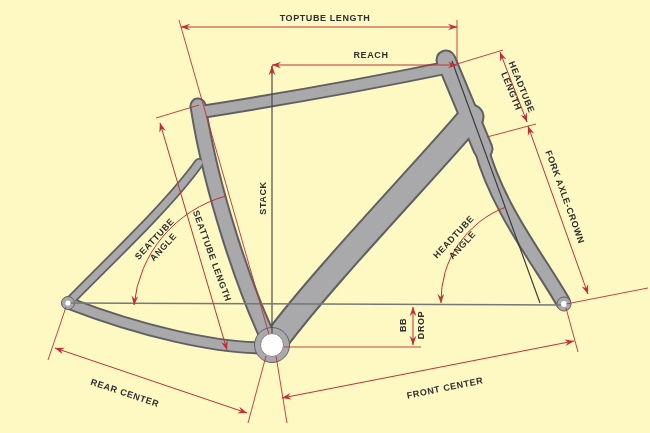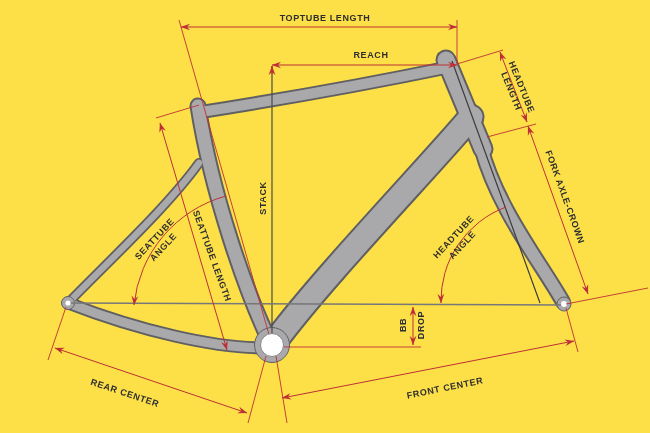--- a/index.html
+++ b/index.html
@@ -1,16 +1,16 @@
 <!DOCTYPE html>
 <html><head>
 <meta charset="utf-8">
 <style>
   html,body{margin:0;padding:0;background:#ffffff;}
-  .stage{position:relative;width:650px;height:433px;background:#fde047;overflow:hidden;
+  .stage{position:relative;width:650px;height:433px;background:#fef9c3;overflow:hidden;
          font-family:"Liberation Sans",sans-serif;}
   svg{display:block;}
   .lbl{font-family:"Liberation Sans",sans-serif;font-size:9px;font-weight:600;
        letter-spacing:.6px;fill:#2e2e30;}
   .dim{stroke:#be3036;stroke-width:1;fill:none;}
   .ext{stroke:#be3036;stroke-width:.9;fill:none;}
   .tube-d{stroke:#606063;fill:none;stroke-linecap:round;}
   .tube-l{stroke:#a9a9ac;fill:none;stroke-linecap:round;}
 </style>
 </head>

